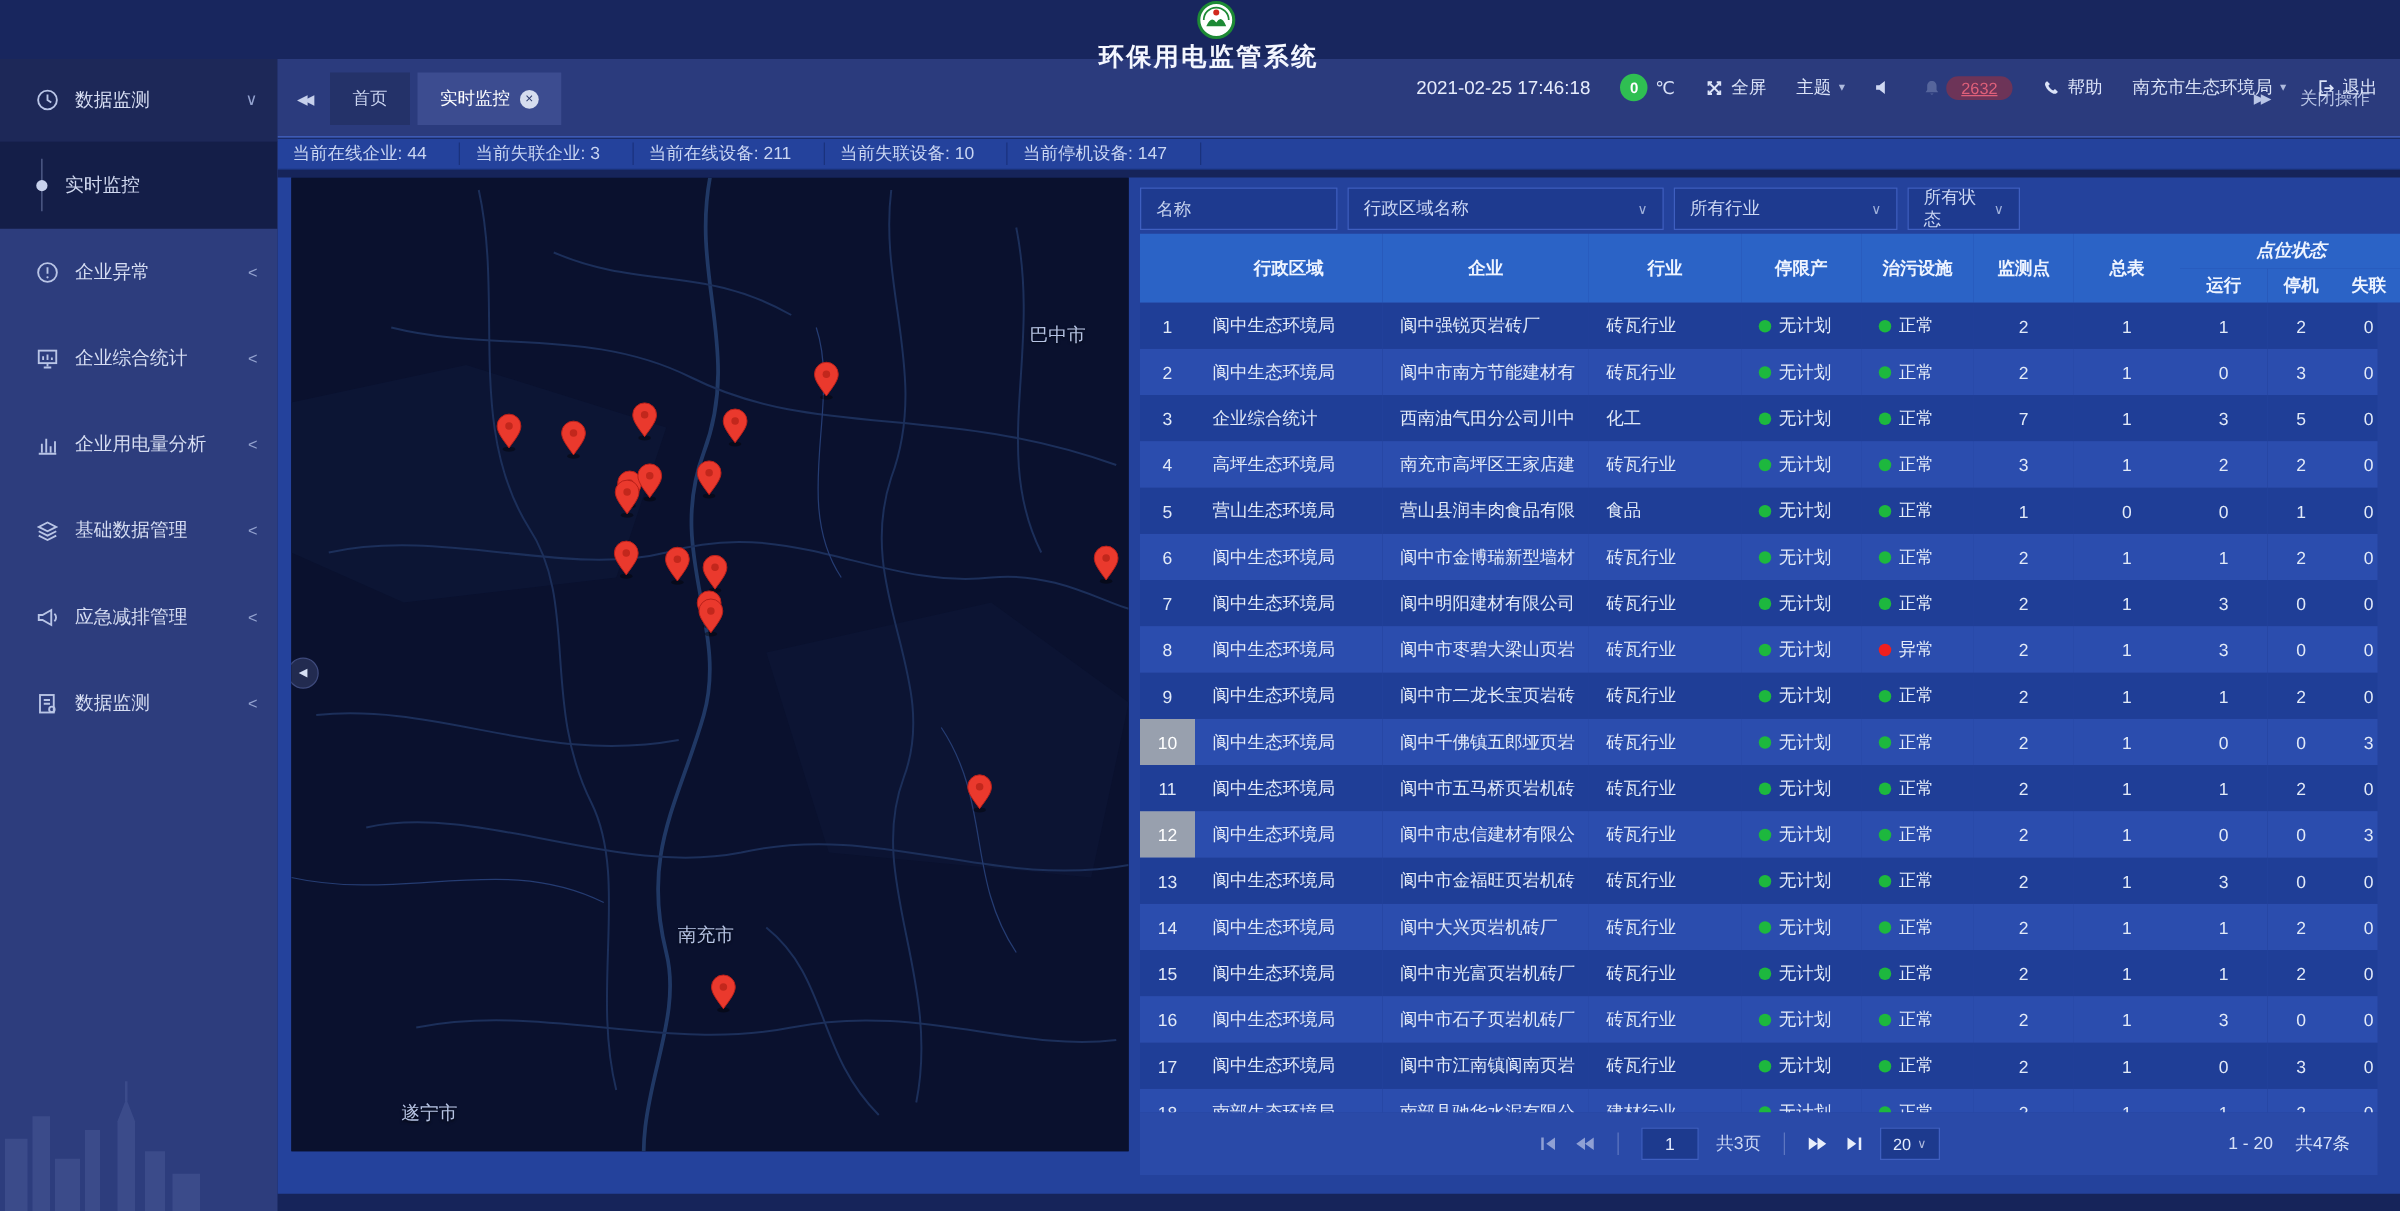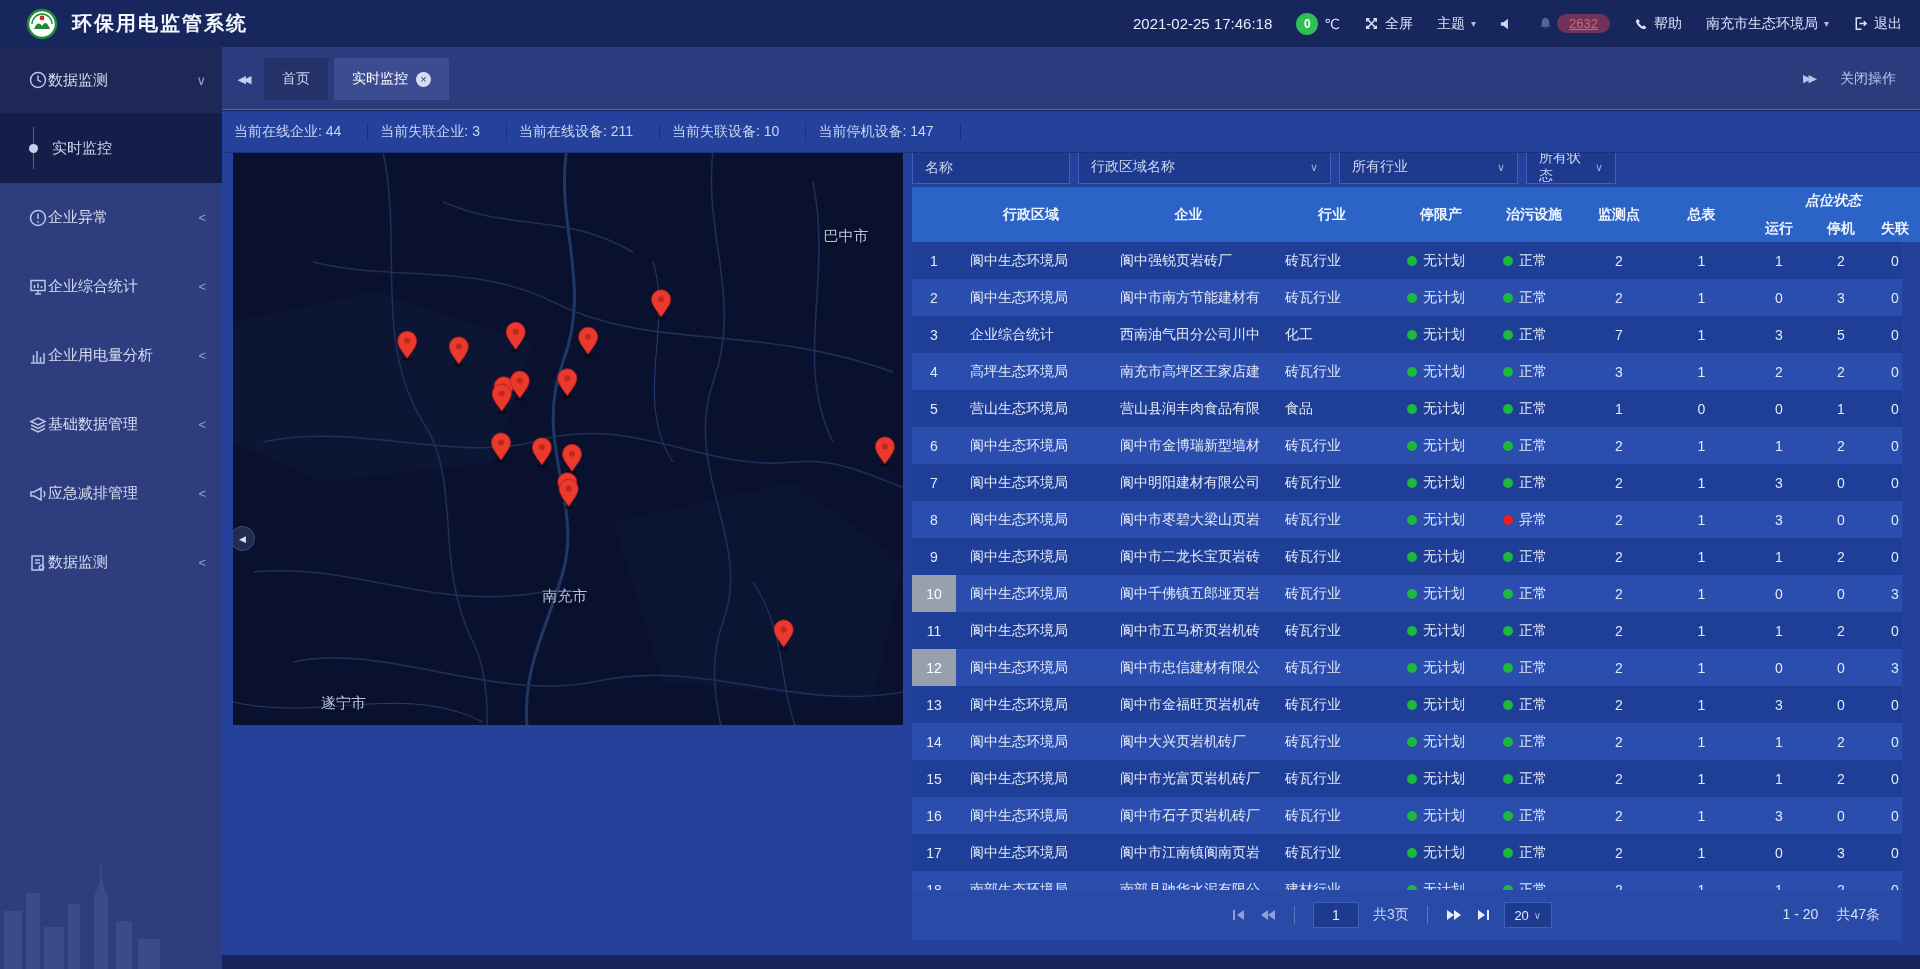--- a/index.html
+++ b/index.html
@@ -2,40 +2,40 @@
 <html><head>
 <meta charset="utf-8">
 <style>
   * { margin:0; padding:0; box-sizing:border-box; }
   html,body { width:1920px; height:969px; overflow:hidden; background:#16245a;
     font-family:"Liberation Sans","DejaVu Sans",sans-serif; }
   .page { position:relative; width:1920px; height:969px; background:#16245a; }
 
   
   .header { position:absolute; top:0; left:0; right:0; height:47px; background:#18265e;
-    display:flex; align-items:center; color:#eef2ff; z-index:30; }
+    display:flex; align-items:center; color:#eef2ff; z-index:30;flex-direction:column; }
   .logo { width:32px; height:32px; margin-left:26px; flex:0 0 auto; }
   .app-title { font-size:20px; font-weight:bold; letter-spacing:2px; margin-left:14px; color:#f4f7ff; }
   .header-right { margin-left:auto; display:flex; align-items:center; gap:24px; padding-right:18px; font-size:14px; color:#dbe3f8; }
   .datetime { font-size:15px; color:#e6ecfc; }
   .temp { display:flex; align-items:center; gap:6px; }
   .temp-badge { width:22px; height:22px; border-radius:50%; background:#2fbf52; color:#fff;
     display:flex; align-items:center; justify-content:center; font-size:12px; font-weight:bold; }
   .hbtn { display:flex; align-items:center; gap:6px; cursor:pointer; white-space:nowrap; }
   .hbtn svg { display:block; }
   .caret { font-size:10px; color:#aebadd; }
   .notif { display:flex; align-items:center; gap:4px; }
   .notif-badge { background:#6d3458; color:#e0607a; font-size:13px; padding:2px 12px; border-radius:10px;text-decoration:underline; }
 
   
   .sidebar { position:absolute; top:47px; left:0; bottom:0; width:222px; background:#2d3d7d; z-index:20; overflow:hidden; }
   .sb-group { height:69px; display:flex; align-items:center; color:#d6ddf2; font-size:15px; cursor:pointer; position:relative; }
   .sb-group.expanded { background:#1d2858; height:66px; }
   .sb-ico { width:20px; height:20px; margin-left:28px; flex:0 0 auto; color:#b9c5e6; }
-  .sb-label { }
+  .sb-label { margin-left:12px; }
   .sb-caret { position:absolute; right:16px; font-size:13px; color:#93a2cf; }
   .sb-sub { background:#141e48; position:relative; padding:0; }
   .sb-sub::before { content:""; position:absolute; left:33px; top:14px; bottom:14px; width:1px; background:#7e8cba; opacity:.65; }
   .sb-subitem { height:70px; display:flex; align-items:center; color:#cfd7ee; font-size:15px; cursor:pointer; position:relative; }
   .sb-subdot { position:absolute; left:29px; width:9px; height:9px; border-radius:50%; background:#c7d1ec; }
   .sb-subtext { margin-left:52px; }
   .skyline { position:absolute; bottom:0; left:0; }
 
   
   .tabbar { position:absolute; top:47px; left:222px; right:0; height:63px; background:#2b3b7d;
@@ -45,30 +45,30 @@
   .tab { height:42px; margin-top:11px; padding:0 18px; display:flex; align-items:center; gap:8px;
     font-size:14px; color:#c9d3ef; background:#243269; cursor:pointer; }
   .tab.active { background:#3c4c90; color:#ffffff; }
   .tab-close { width:15px; height:15px; border-radius:50%; background:#d6ddef; color:#2c3a6e; font-size:11px;
     display:flex; align-items:center; justify-content:center; line-height:1; cursor:pointer; }
   .tabbar-right { margin-left:auto; display:flex; align-items:center; gap:26px; height:63px; padding-right:24px; color:#b9c5e6; font-size:14px; }
   .fwdicon { letter-spacing:-3px; font-size:11px; cursor:pointer; }
   .close-ops { cursor:pointer; }
 
   
-  .statsbar { position:absolute; top:111px; left:222px; right:0; height:42px; background:#24429c;
+  .statsbar { position:absolute; top:111px; left:222px; right:0; height:25px; background:#24429c;
     display:flex; align-items:center; gap:0; border-bottom:1px solid rgba(10,20,60,.35); z-index:9; }
   .stat { font-size:14px; color:#c9d5f2; padding:0 26px 0 12px; border-right:1px solid rgba(10,20,70,.35); white-space:nowrap; }
   .stat:first-child { margin-left:0; }
 
   
   .main { position:absolute; top:142px; left:222px; right:0; bottom:14px; background:#24429c; }
 
   
-  .map { position:absolute; left:11px; top:0; width:670px; height:583px; background:#0a112e; overflow:hidden; }
+  .map { position:absolute; left:11px; top:0; width:670px; height:779px; background:#0a112e; overflow:hidden; }
   .map svg.roads { position:absolute; inset:0; }
   .city-label { position:absolute; color:#b7c4e4; font-size:15px; transform:translate(-50%,-50%); text-shadow:0 1px 2px rgba(0,0,0,.6); white-space:nowrap; }
   .map-collapse { position:absolute; left:-3px; top:384px; width:25px; height:25px; border-radius:50%;
     background:#222b50; border:1px solid #3e4a7c; color:#d7dff4; display:flex; align-items:center; justify-content:center;
     font-size:9px; cursor:pointer; z-index:5; }
 
   
   .panel { position:absolute; left:690px; top:0; width:990px; height:813px; }
   .filters { position:absolute; top:8px; left:0; display:flex; gap:8px; }
   .f-input, .f-select { height:34px; background:#1e3a8f; border:1px solid #3f5fc0; color:#ccd7f3; font-size:14px;

